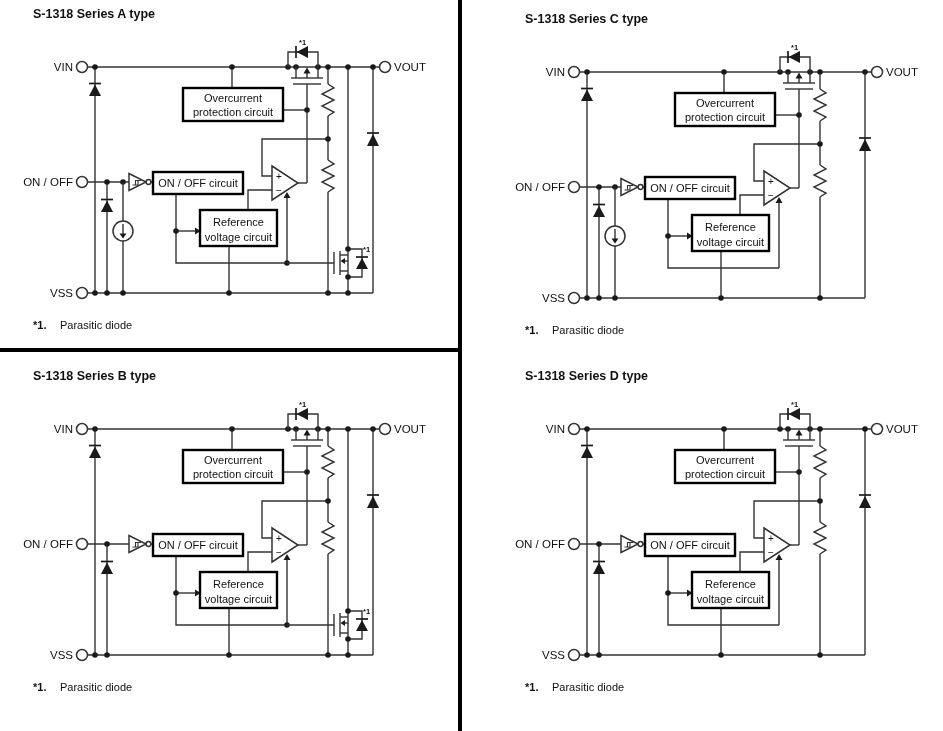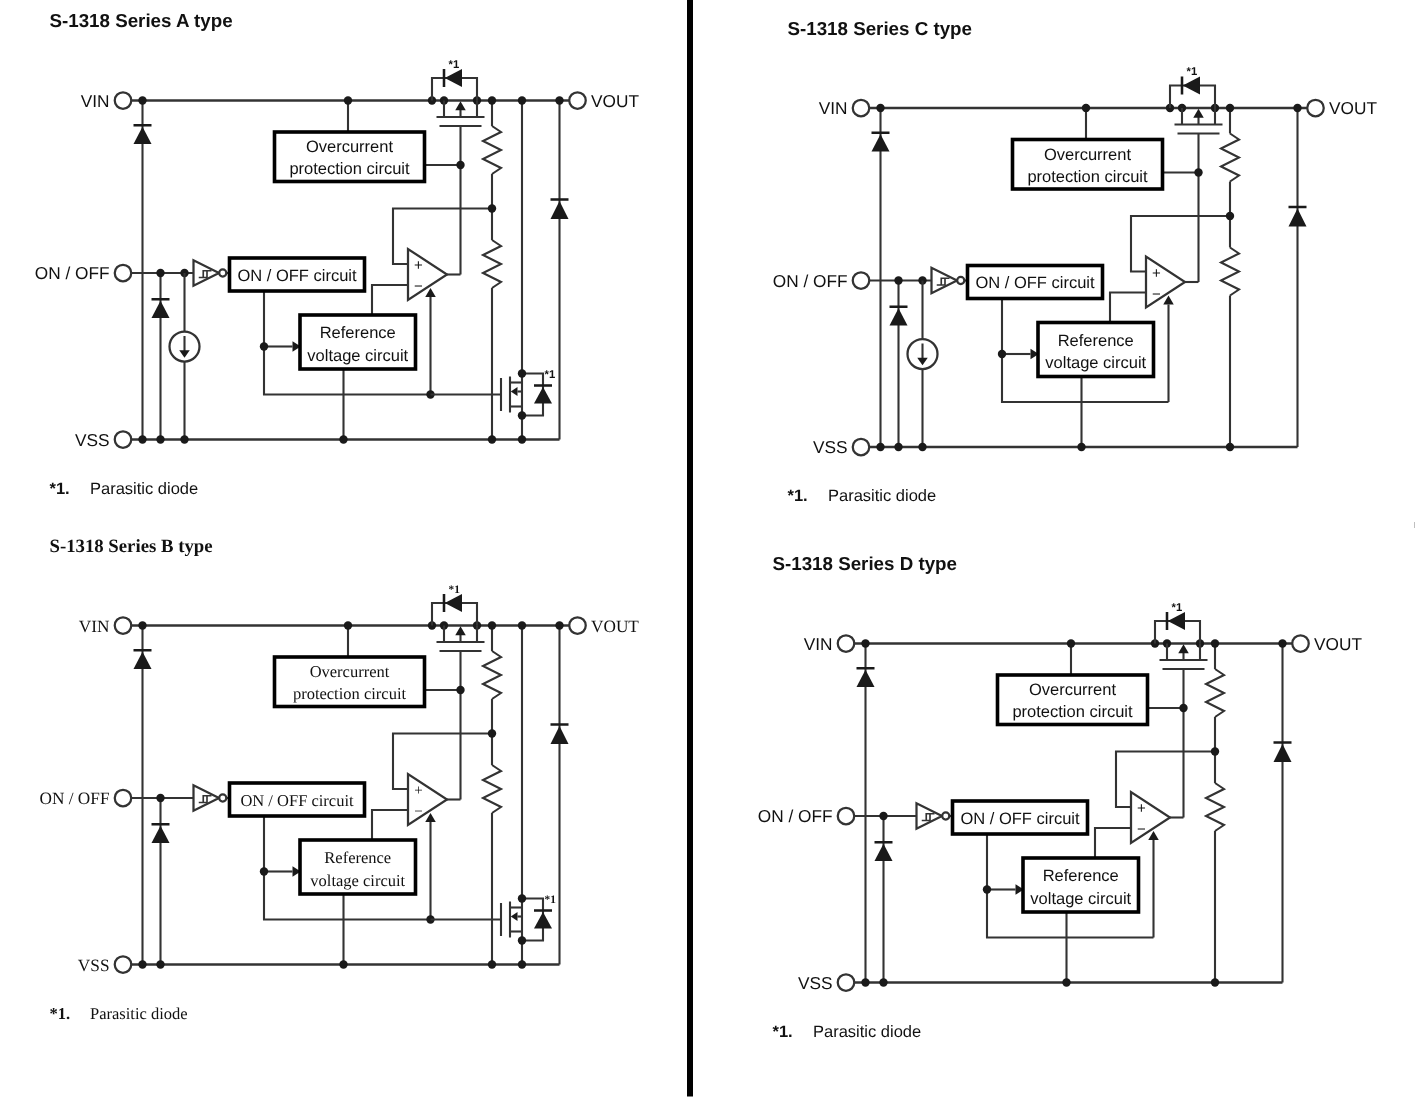--- a/index.html
+++ b/index.html
@@ -5,22 +5,22 @@
   html,body{margin:0;padding:0;background:#ffffff;}
   body{width:943px;height:731px;position:relative;overflow:hidden;
        font-family:"Liberation Sans",sans-serif;color:#111;}
   #page{position:relative;width:943px;height:731px;background:#fff;text-align:center;}
   .divider{position:absolute;background:#000;}
   #v-divider{left:458px;top:0;width:4px;height:731px;}
   #h-divider{left:0;top:348px;width:943px;height:4px;}
   section.quad{position:absolute;overflow:hidden;box-sizing:border-box;background:#fff;}
   section.top-left{left:0;top:0;width:458px;height:348px;}
   section.top-right{left:462px;top:5px;width:481px;height:348px;padding-left:30px;}
-  section.bottom-left{left:0;top:340px;width:458px;height:379px;padding-top:10px;font-family:Liberation Serif, serif;}
-  section.bottom-right{left:462px;top:352px;width:481px;height:379px;padding-left:20px;padding-top:10px;}
+  section.bottom-left{left:0;top:352px;width:458px;height:379px;padding-top:10px;}
+  section.bottom-right{left:462px;top:352px;width:481px;height:379px;padding-left:30px;padding-top:10px;}
 
   
   svg.circuit{display:block;}
   .w{stroke:#333;stroke-width:1.4;fill:none;}
   .rail{stroke:#333;stroke-width:1.6;fill:none;}
   .sym{fill:#fff;stroke:#333;stroke-width:1.5;}
   .thin{stroke:#333;stroke-width:1.1;fill:none;}
   .dot{fill:#1a1a1a;stroke:none;}
   .dio{fill:#1a1a1a;stroke:none;}
   .dbar{stroke:#1a1a1a;stroke-width:1.7;}

